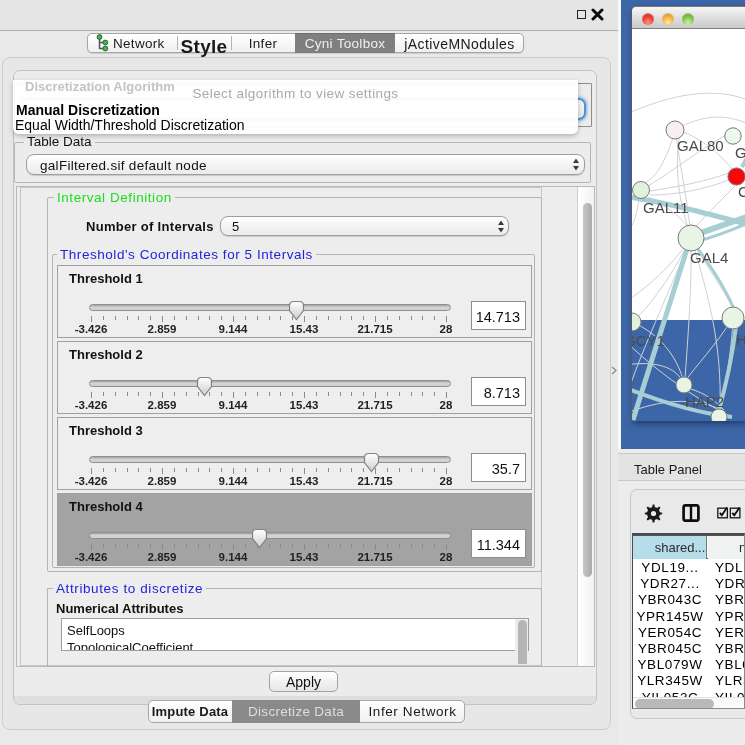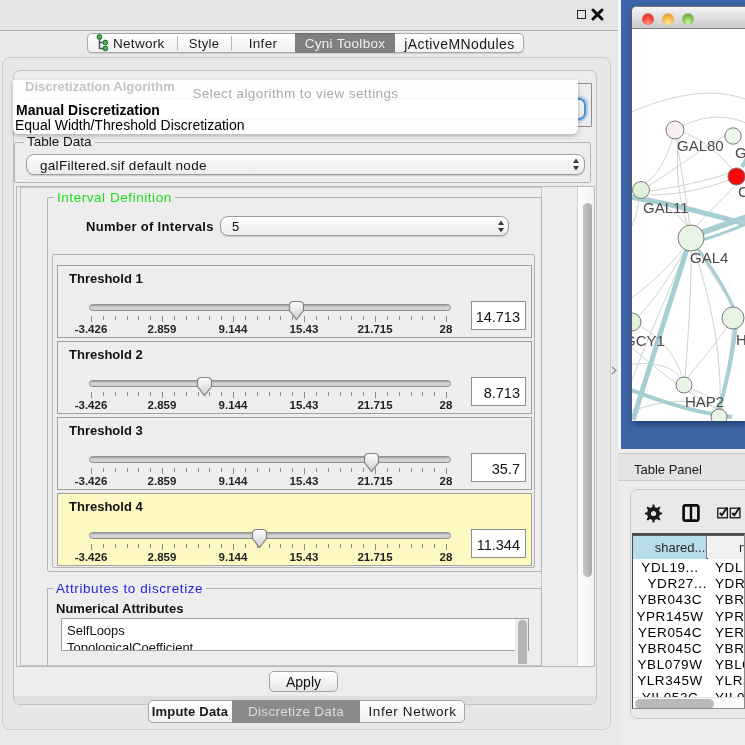--- a/index.html
+++ b/index.html
@@ -26,21 +26,21 @@
   <div class="abs" style="left:95px;top:32px;width:20px;height:20px;">
     <svg width="16" height="20" viewBox="0 0 16 20">
       <path d="M4.5,6 L4.5,17 M4.5,10.5 L10,10.5 M4.5,16.5 L10,16.5" stroke="#4f5263" stroke-width="1.5" fill="none"></path>
       <circle cx="4.5" cy="5" r="2.4" fill="#4dae54" stroke="#1f6b28" stroke-width="1"></circle>
       <circle cx="10.3" cy="10.5" r="2.4" fill="#4dae54" stroke="#1f6b28" stroke-width="1"></circle>
       <circle cx="10.3" cy="16.5" r="2.4" fill="#4dae54" stroke="#1f6b28" stroke-width="1"></circle>
     </svg>
   </div>
   <div class="abs" style="left:113px;top:36px;width:70px;font-size:13.5px;letter-spacing:0.3px;color:#1a1a1a;">Network</div>
   <div class="abs" style="left:177px;top:36px;width:1px;height:14px;background:#b5b5b5;"></div>
-  <div class="abs" style="left:177px;top:36px;width:54px;text-align:center;font-size:13px;letter-spacing:0.3px;color:#1a1a1a;">Style</div>
+  <div class="abs" style="left:177px;top:36px;width:54px;text-align:center;font-size:19px;letter-spacing:0.3px;color:#1a1a1a;font-weight:bold;">Style</div>
   <div class="abs" style="left:231px;top:36px;width:1px;height:14px;background:#b5b5b5;"></div>
   <div class="abs" style="left:231px;top:36px;width:64px;text-align:center;font-size:13.5px;letter-spacing:0.3px;color:#1a1a1a;">Infer</div>
   <div class="abs" style="left:295px;top:33px;width:100px;height:20px;background:#7f7f7f;border-top:1px solid #6e6e6e;"></div>
   <div class="abs" style="left:295px;top:36px;width:100px;text-align:center;font-size:13.5px;letter-spacing:0.3px;color:#efefef;">Cyni Toolbox</div>
   <div class="abs" style="left:395px;top:36px;width:129px;text-align:center;font-size:14px;letter-spacing:0.4px;color:#1a1a1a;">jActiveMNodules</div>
 
   <div class="abs" style="left:2px;top:57px;width:609px;height:673px;background:#e7e7e7;border:1px solid #cccccc;border-radius:8px;"></div>
 
   <div class="abs" style="left:13px;top:70px;width:584px;height:635px;background:#ececec;border:1px solid #c2c2c2;border-radius:7px;"></div>
   <div class="abs" style="left:14px;top:696px;width:582px;height:8px;background:#dedede;border-radius:0 0 7px 7px;"></div>
@@ -71,20 +71,21 @@
 
   <div class="abs" style="left:86px;top:219px;font-size:13px;letter-spacing:0.3px;font-weight:bold;color:#111;">Number of Intervals</div>
   <div class="abs" style="left:220px;top:216px;width:289px;height:20px;background:linear-gradient(#ffffff,#f2f2f2 60%,#ececec);border:1px solid #9e9e9e;border-radius:8px;box-shadow:0 1px 1px rgba(0,0,0,0.15);"></div>
   <div class="abs" style="left:232px;top:219px;font-size:13px;color:#111;">5</div>
   <svg class="abs" style="left:497px;top:220px;" width="8" height="13" viewBox="0 0 8 13">
     <path d="M4,0.5 L7,5 L1,5 Z" fill="#3a3a3a"></path>
     <path d="M4,12.5 L7,8 L1,8 Z" fill="#3a3a3a"></path>
   </svg>
 
   <div class="abs" style="left:52px;top:254px;width:483px;height:314px;border:1px solid #b3b3b3;border-radius:2px;"></div>
+  <div class="abs" style="left:57px;top:247px;padding:0 3px;background:#ededed;font-size:13.5px;letter-spacing:0.55px;color:#2323dd;">Threshold's Coordinates for 5 Intervals</div>
 
   <div class="abs" style="left:57px;top:265px;width:475px;height:73px;border:1px solid #a0a0a0;background:#eeeeee;">
   <div class="abs" style="left:11px;top:5px;font-size:13px;font-weight:bold;color:#111;">Threshold 1</div>
   <div class="abs" style="left:31px;top:38px;width:362px;height:7px;background:linear-gradient(#9f9f9f,#d6d6d6 45%,#cfcfcf);border:1px solid #8f8f8f;border-radius:4px;"></div>
   <div class="abs" style="left:33.0px;top:50px;width:1px;height:6px;background:#8a8a8a;"></div>
       <div class="abs" style="left:44.8px;top:50px;width:1px;height:4px;background:#8a8a8a;"></div>
       <div class="abs" style="left:56.7px;top:50px;width:1px;height:4px;background:#8a8a8a;"></div>
       <div class="abs" style="left:68.5px;top:50px;width:1px;height:4px;background:#8a8a8a;"></div>
       <div class="abs" style="left:80.3px;top:50px;width:1px;height:4px;background:#8a8a8a;"></div>
       <div class="abs" style="left:92.2px;top:50px;width:1px;height:4px;background:#8a8a8a;"></div>
@@ -225,21 +226,21 @@
     <path d="M1.5,5.5 Q1.5,1.5 5.5,1.5 L11.5,1.5 Q15.5,1.5 15.5,5.5 L15.5,10.5 L8.5,19.5 L1.5,10.5 Z" fill="url(#tg417)" stroke="#828282" stroke-width="1.2"></path>
     <defs>
           <linearGradient id="tg417" x1="0" y1="0" x2="0" y2="1">
             <stop offset="0" stop-color="#ffffff"></stop>
             <stop offset="1" stop-color="#cdcdcd"></stop>
           </linearGradient>
         </defs>
   </svg>
   <div class="abs" style="left:413px;top:35px;width:55px;height:29px;background:#ffffff;border:1px solid #8e8e8e;font-size:14.5px;color:#111;text-align:right;line-height:30px;padding-right:5px;">35.7</div>
 </div>
-<div class="abs" style="left:57px;top:493px;width:475px;height:73px;border:1px solid #a0a0a0;background:#fef9c3;">
+<div class="abs" style="left:57px;top:493px;width:475px;height:73px;border:1px solid #a0a0a0;background:#a3a3a3;">
   <div class="abs" style="left:11px;top:5px;font-size:13px;font-weight:bold;color:#111;">Threshold 4</div>
   <div class="abs" style="left:31px;top:38px;width:362px;height:7px;background:linear-gradient(#9f9f9f,#d6d6d6 45%,#cfcfcf);border:1px solid #8f8f8f;border-radius:4px;"></div>
   <div class="abs" style="left:33.0px;top:50px;width:1px;height:6px;background:#8a8a8a;"></div>
       <div class="abs" style="left:44.8px;top:50px;width:1px;height:4px;background:#8a8a8a;"></div>
       <div class="abs" style="left:56.7px;top:50px;width:1px;height:4px;background:#8a8a8a;"></div>
       <div class="abs" style="left:68.5px;top:50px;width:1px;height:4px;background:#8a8a8a;"></div>
       <div class="abs" style="left:80.3px;top:50px;width:1px;height:4px;background:#8a8a8a;"></div>
       <div class="abs" style="left:92.2px;top:50px;width:1px;height:4px;background:#8a8a8a;"></div>
       <div class="abs" style="left:104.0px;top:50px;width:1px;height:6px;background:#8a8a8a;"></div>
       <div class="abs" style="left:115.8px;top:50px;width:1px;height:4px;background:#8a8a8a;"></div>
@@ -311,21 +312,21 @@
 
 <div class="abs" style="left:618px;top:0;width:3px;height:449px;background:#f8f8f6;"></div>
 <div class="abs" style="left:621px;top:0;width:124px;height:449px;background:#3d66a8;"></div>
 
 <div class="abs" style="left:631px;top:6px;width:114px;height:415px;border-left:1px solid #5a5a5a;border-top:1px solid #787878;border-radius:5px 0 0 0;overflow:hidden;box-shadow:2px 3px 6px rgba(10,20,50,0.5);">
   <div style="height:22px;background:linear-gradient(#f6f6f6,#c9c9c9);border-bottom:1px solid #7f7f7f;position:relative;">
     <div class="abs" style="left:9.5px;top:6px;width:12px;height:12px;border-radius:50%;background:radial-gradient(circle at 50% 80%, #ff8f88 0%, #ef4136 50%, #ad1a10 100%);box-shadow:inset 0 1px 1px rgba(255,255,255,0.5);"></div>
     <div class="abs" style="left:29.5px;top:6px;width:12px;height:12px;border-radius:50%;background:radial-gradient(circle at 50% 80%, #ffe9a8 0%, #f5b33c 50%, #b57b0e 100%);box-shadow:inset 0 1px 1px rgba(255,255,255,0.5);"></div>
     <div class="abs" style="left:49.5px;top:6px;width:12px;height:12px;border-radius:50%;background:radial-gradient(circle at 50% 80%, #cdf0ae 0%, #82c44c 50%, #48811c 100%);box-shadow:inset 0 1px 1px rgba(255,255,255,0.5);"></div>
   </div>
-  <div style="height:392px;background:#ffffff;position:relative;">
+  <div style="height:291px;background:#ffffff;position:relative;">
     <svg width="114" height="392" viewBox="0 0 114 392">
       <g fill="none" stroke="#cdd2d4" stroke-width="1">
         <path d="M-16,90 C48,59 88,61 113,70"></path>
         <path d="M43,101 C70,85 95,85 116,95"></path>
         <path d="M43,101 C65,105 88,125 100,140"></path>
         <path d="M43,101 C48,135 54,165 58,198"></path>
         <path d="M43,101 C34,135 22,150 11,155"></path>
         <path d="M16,157 C40,143 75,115 100,103"></path>
         <path d="M18,162 C45,158 75,152 97,144"></path>
         <path d="M18,166 C45,166 75,160 99,150"></path>
@@ -410,21 +411,21 @@
 
   <div class="abs" style="left:14px;top:84px;width:113px;height:176px;background:#ffffff;border:1px solid #8a8a8a;border-top:2px solid #4a4a4a;border-left:1px solid #4a4a4a;overflow:hidden;">
     <div style="height:24px;border-bottom:1px solid #4a4a4a;position:relative;border-top:1px solid #555;">
       <div class="abs" style="left:0;top:0;width:74px;height:23px;background:#b7dcea;border-right:1px solid #777;"></div>
       <div class="abs" style="left:10px;top:0;width:74px;height:23px;text-align:center;font-size:13px;color:#2a2a2a;line-height:23px;">shared...</div>
       <div class="abs" style="left:75px;top:0;width:40px;height:23px;background:#f0f1f1;"></div>
       <div class="abs" style="left:106px;top:0;height:23px;font-size:13px;color:#2a2a2a;line-height:23px;">na</div>
     </div>
     <div class="abs" style="left:0;top:25.0px;width:74px;height:16.2px;text-align:center;font-size:13.5px;letter-spacing:0.6px;color:#000;line-height:16.2px;">YDL19...</div>
       <div class="abs" style="left:82px;top:25.0px;width:40px;height:16.2px;font-size:13.5px;letter-spacing:0.6px;color:#000;line-height:16.2px;">YDL1</div>
-      <div class="abs" style="left:0;top:41.2px;width:74px;height:16.2px;text-align:right;font-size:13.5px;letter-spacing:0.6px;color:#000;line-height:16.2px;">YDR27...</div>
+      <div class="abs" style="left:0;top:41.2px;width:74px;height:16.2px;text-align:center;font-size:13.5px;letter-spacing:0.6px;color:#000;line-height:16.2px;">YDR27...</div>
       <div class="abs" style="left:82px;top:41.2px;width:40px;height:16.2px;font-size:13.5px;letter-spacing:0.6px;color:#000;line-height:16.2px;">YDR2</div>
       <div class="abs" style="left:0;top:57.4px;width:74px;height:16.2px;text-align:center;font-size:13.5px;letter-spacing:0.6px;color:#000;line-height:16.2px;">YBR043C</div>
       <div class="abs" style="left:82px;top:57.4px;width:40px;height:16.2px;font-size:13.5px;letter-spacing:0.6px;color:#000;line-height:16.2px;">YBR0</div>
       <div class="abs" style="left:0;top:73.6px;width:74px;height:16.2px;text-align:center;font-size:13.5px;letter-spacing:0.6px;color:#000;line-height:16.2px;">YPR145W</div>
       <div class="abs" style="left:82px;top:73.6px;width:40px;height:16.2px;font-size:13.5px;letter-spacing:0.6px;color:#000;line-height:16.2px;">YPR1</div>
       <div class="abs" style="left:0;top:89.8px;width:74px;height:16.2px;text-align:center;font-size:13.5px;letter-spacing:0.6px;color:#000;line-height:16.2px;">YER054C</div>
       <div class="abs" style="left:82px;top:89.8px;width:40px;height:16.2px;font-size:13.5px;letter-spacing:0.6px;color:#000;line-height:16.2px;">YER0</div>
       <div class="abs" style="left:0;top:106.0px;width:74px;height:16.2px;text-align:center;font-size:13.5px;letter-spacing:0.6px;color:#000;line-height:16.2px;">YBR045C</div>
       <div class="abs" style="left:82px;top:106.0px;width:40px;height:16.2px;font-size:13.5px;letter-spacing:0.6px;color:#000;line-height:16.2px;">YBR0</div>
       <div class="abs" style="left:0;top:122.2px;width:74px;height:16.2px;text-align:center;font-size:13.5px;letter-spacing:0.6px;color:#000;line-height:16.2px;">YBL079W</div>

